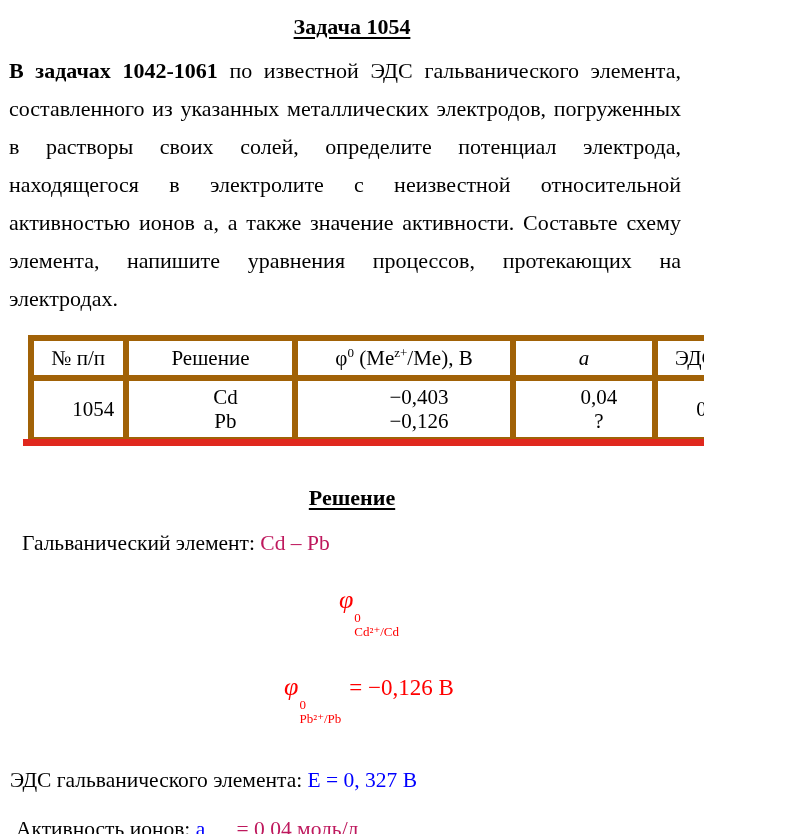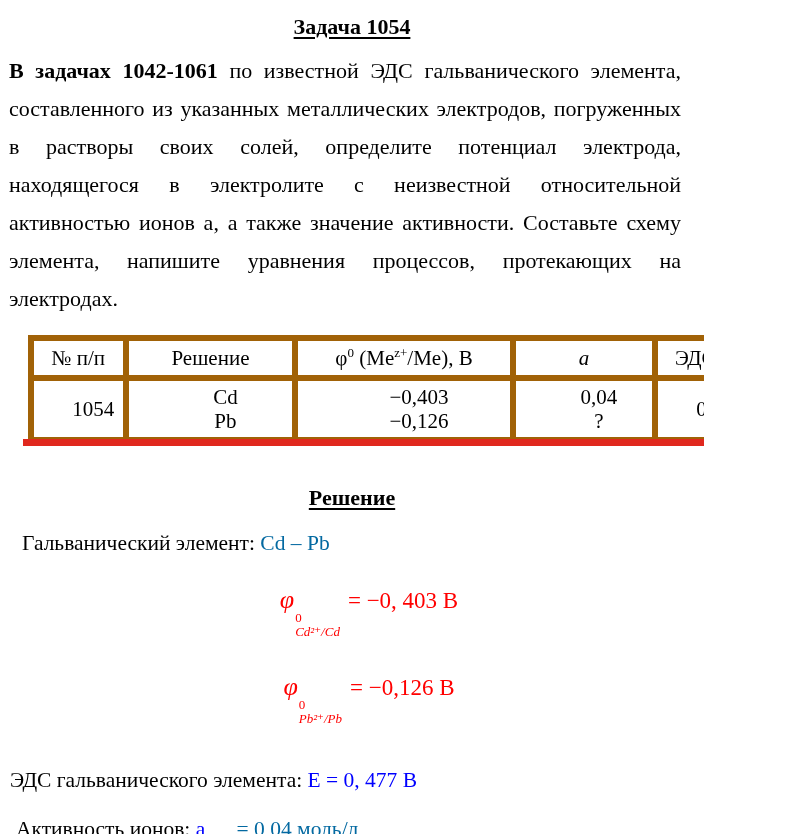--- a/index.html
+++ b/index.html
@@ -49,36 +49,36 @@
     font-size:22px;font-weight:700;line-height:26px;
   }
   .sol-heading span{text-decoration:underline;text-decoration-thickness:2px;text-underline-offset:3px;}
 
   .sol-line{font-size:21.5px;line-height:28px;}
   .l-cell{margin:18px 0 0 22px;}
   .l-pot{margin:22px 0 0 22px;}
   .l-emf{margin:40px 0 0 10px;}
   .l-act{margin:21px 0 0 16px;}
 
-  .red{color:#0369a1;}
+  .red{color:#be185d;}
   .blue{color:#0000ff;}
 
   
   .formula{
     text-align:center;padding-left:34px;
     font-size:23px;color:#ff0000;line-height:30px;
   }
   .f1{margin-top:28px;}
   .f2{margin-top:33px;}
   .phi{font-style:italic;font-size:26px;}
   .fstack{
     display:inline-flex;flex-direction:column;align-items:flex-start;
     vertical-align:-14px;font-size:13px;line-height:14px;margin-left:1px;
   }
-  .fstack .dn{font-style:italic;}
+  .fstack .dn{}
   .frhs{margin-left:8px;}
 
   .asub{font-size:13px;font-style:italic;vertical-align:-7px;}
 </style>
 </head>
 <body>
 
 <div class="page">
 
   <div class="doc-title">
@@ -123,24 +123,24 @@
   <div class="sol-heading">
     <span>Решение</span>
   </div>
 
   <div class="sol-line l-cell"><span>Гальванический элемент: </span><span class="red">Cd – Pb</span></div>
 
 
   <div class="formula f1"><span class="phi">φ</span><span class="fstack">
         <span class="up">0</span>
         <span class="dn">Cd²⁺/Cd</span>
-      </span><span class="frhs">= −0, 403 В</span></div>
+      </span></div>
 
   <div class="formula f2"><span class="phi">φ</span><span class="fstack">
         <span class="up">0</span>
         <span class="dn">Pb²⁺/Pb</span>
       </span><span class="frhs">= −0,126 В</span></div>
 
-  <div class="sol-line l-emf"><span>ЭДС гальванического элемента: </span><span class="blue">E = 0, 477 В</span></div>
+  <div class="sol-line l-emf"><span>ЭДС гальванического элемента: </span><span class="blue">E = 0, 327 В</span></div>
 
   <div class="sol-line l-act"><span>Активность ионов: </span><span class="blue">a</span><span class="red asub">Cd²⁺</span><span class="red"> = 0,04 моль/л</span></div>
 
 </div>
 
 </body></html>

